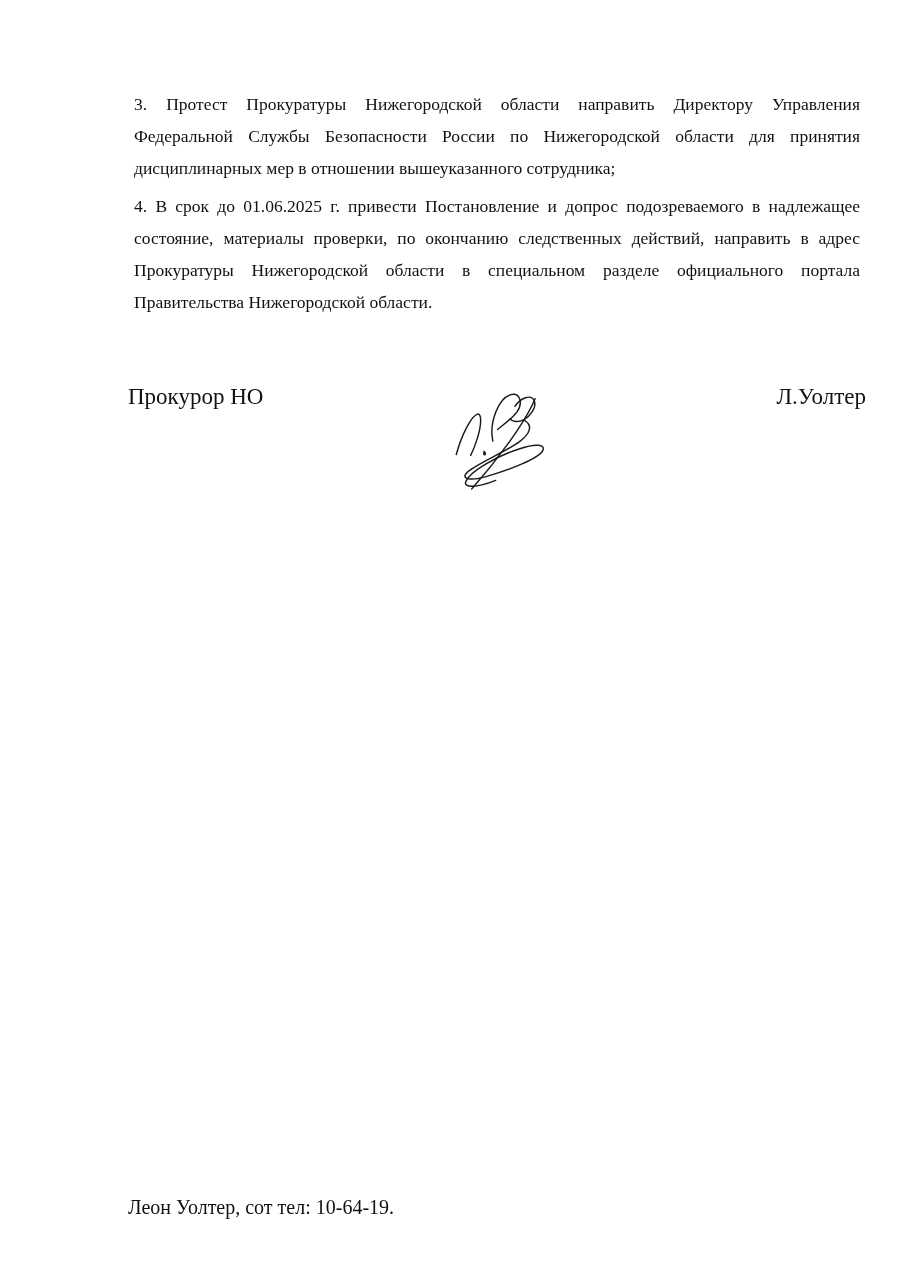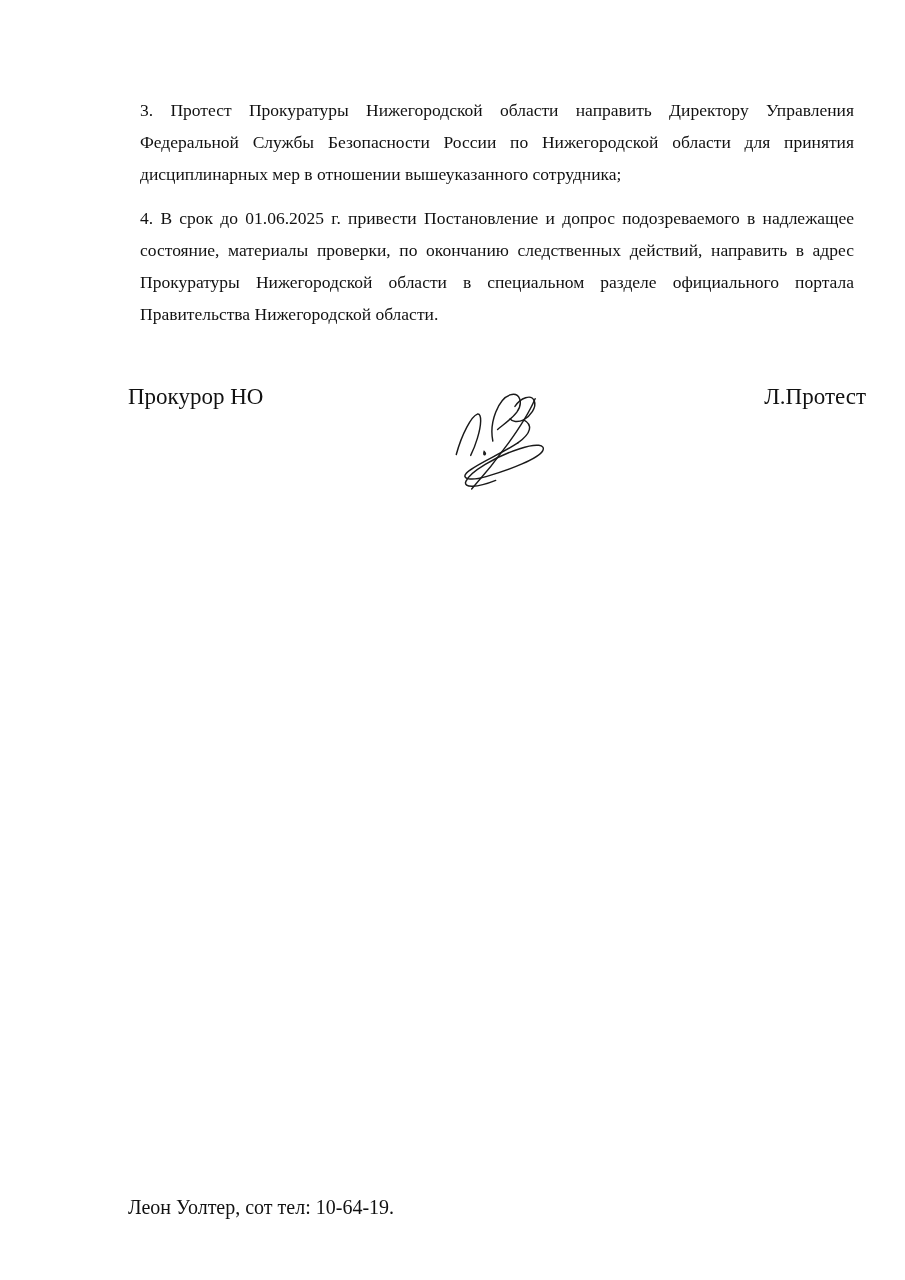--- a/index.html
+++ b/index.html
@@ -19,21 +19,21 @@
   .body-text {
     position: absolute;
     left: 128px;
     top: 82px;
     width: 738px;
     font-size: 17.5px;
     line-height: 32px;
     text-align: justify;
   }
   .body-text p {
-    margin: 12px;
+    margin: 6px;
   }
   .signature-row {
     position: absolute;
     left: 128px;
     top: 384px;
     width: 738px;
     height: 110px;
     font-size: 23px;
   }
   .signer-title {
@@ -80,18 +80,18 @@
 
       <path d="M52,78 C48,58 58,34 70,30 C80,27 84,38 77,48 C71,56 60,63 57,66"></path>
       <path d="M75,42 C81,33 92,29 95,36 C98,43 91,52 84,56 C78,59 72,58 70,55"></path>
       <path d="M84,56 C94,61 92,70 78,80"></path>
 
       <path d="M78,80 C60,92 30,104 24,112 C20,117 28,120 45,115 C70,108 100,96 104,88 C107,82 98,80 80,86 C55,94 28,110 24,120 C21,127 35,127 55,119"></path>
 
       <path d="M96,34 C85,60 55,100 30,128"></path>
     </svg>
 
-    <span class="signer-name">Л.Протест</span>
+    <span class="signer-name">Л.Уолтер</span>
   </div>
 
   <div class="footer-line">Леон Уолтер, сот тел: 10-64-19.</div>
 
 </div>
 
 </body></html>

